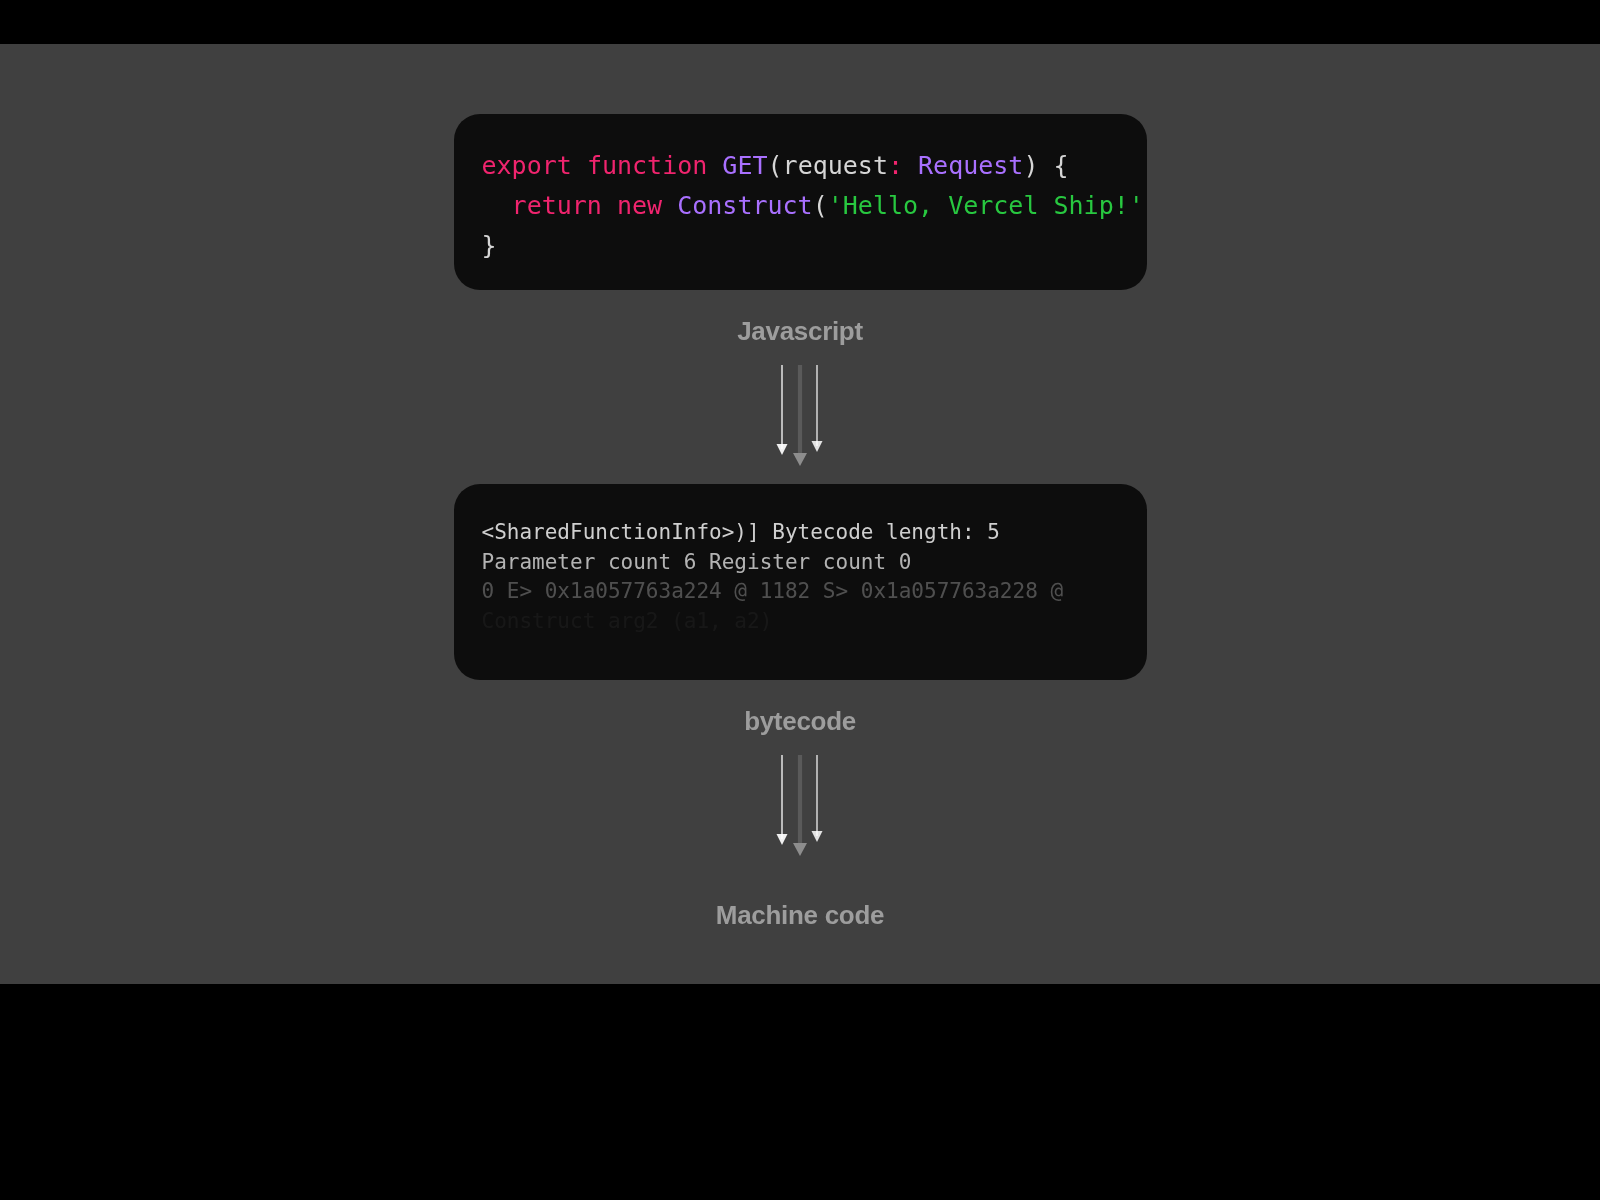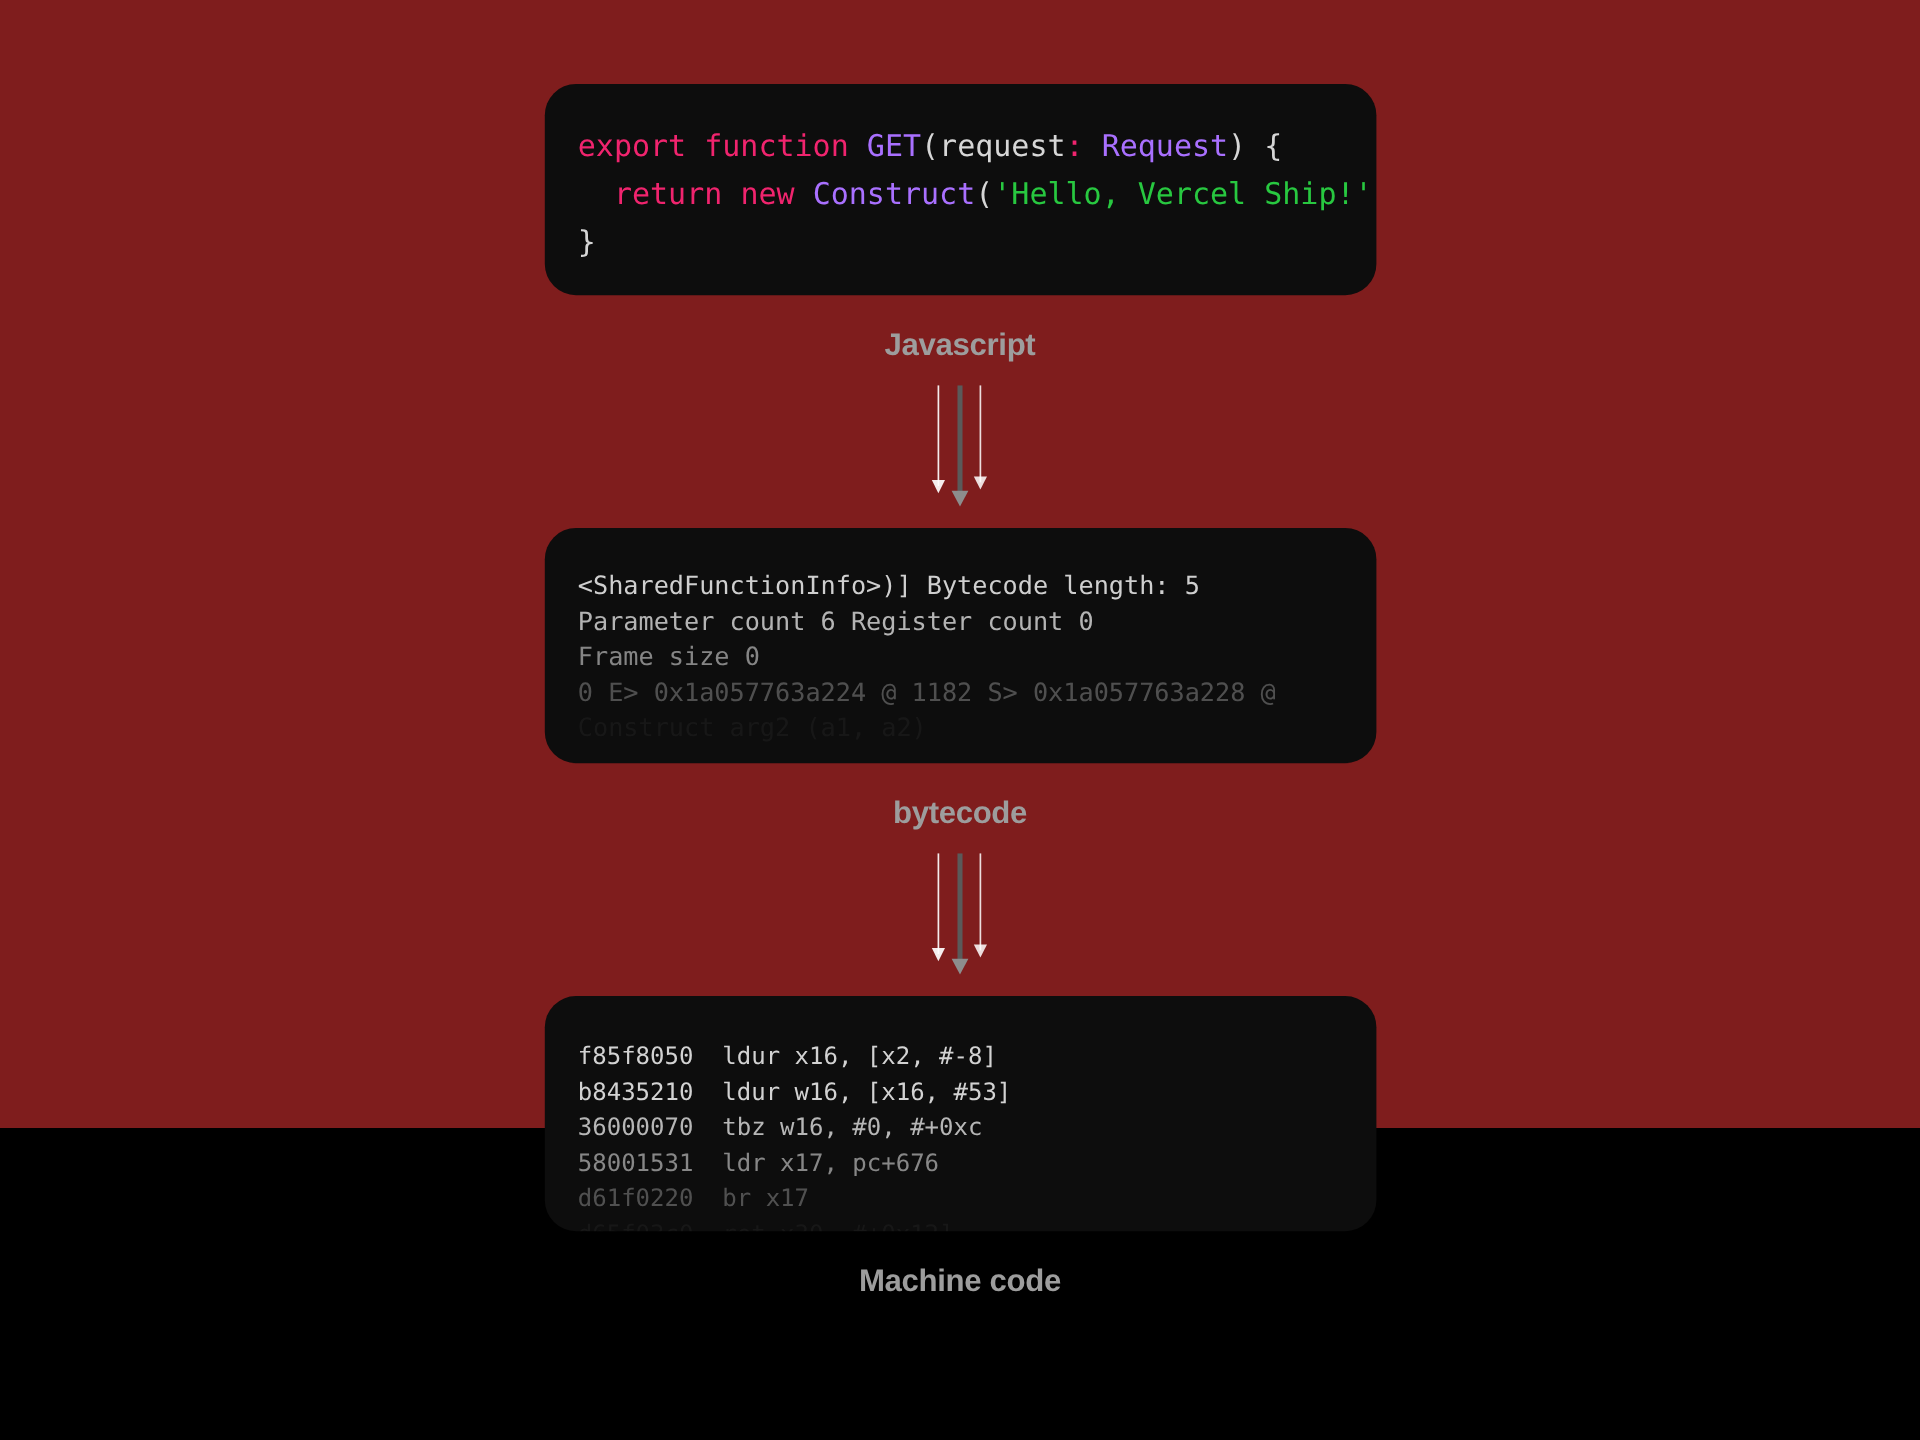--- a/index.html
+++ b/index.html
@@ -12,21 +12,22 @@
     height: 1200px;
     overflow: hidden;
     font-family: "Liberation Sans", sans-serif;
     -webkit-font-smoothing: antialiased;
   }
 
   .stage {
     position: relative;
     width: 1600px;
     height: 940px;
-    background: #7f1d1d;
+    background: #404040;
+    margin-top: 44px;
   }
 
   
   .flow {
     position: absolute;
     left: 0;
     top: 0;
     width: 1600px;
     display: flex;
     flex-direction: column;
@@ -149,21 +150,20 @@
         <path d="M57 87 L51.5 76 L62.5 76 Z" fill="#ffffff" opacity="0.85"></path>
       </svg>
     </div>
 
     <div class="gap-c"></div>
 
     <div class="card card-bc">
       <div class="card-inner">
         <div class="code-line f0">&lt;SharedFunctionInfo&gt;)] Bytecode length: 5</div>
         <div class="code-line f1">Parameter count 6 Register count 0</div>
-        <div class="code-line f2">Frame size 0</div>
         <div class="code-line f3">0 E&gt; 0x1a057763a224 @ 1182 S&gt; 0x1a057763a228 @</div>
         <div class="code-line f5">Construct arg2 (a1, a2)</div>
       </div>
     </div>
 
     <div class="gap-a"></div>
     <div class="caption">bytecode</div>
     <div class="gap-b"></div>
 
     <div class="arrows">
@@ -172,28 +172,18 @@
         <path d="M22 90 L16.5 79 L27.5 79 Z" fill="#ffffff" opacity="0.92"></path>
         <line x1="40" y1="0" x2="40" y2="94" stroke="#5a5a5a" stroke-width="4.2"></line>
         <path d="M40 101 L33 88 L47 88 Z" fill="#8d8d8d"></path>
         <line x1="57" y1="0" x2="57" y2="81" stroke="#ffffff" stroke-width="1.4" opacity="0.85"></line>
         <path d="M57 87 L51.5 76 L62.5 76 Z" fill="#ffffff" opacity="0.85"></path>
       </svg>
     </div>
 
     <div class="gap-c"></div>
 
-    <div class="card card-mc">
-      <div class="card-inner">
-        <div class="code-line f0">f85f8050  ldur x16, [x2, #-8]</div>
-        <div class="code-line f0">b8435210  ldur w16, [x16, #53]</div>
-        <div class="code-line f1">36000070  tbz w16, #0, #+0xc</div>
-        <div class="code-line f2">58001531  ldr x17, pc+676</div>
-        <div class="code-line f3">d61f0220  br x17</div>
-        <div class="code-line f5">d65f03c0  ret x30, #+0x12]</div>
-      </div>
-    </div>
 
     <div class="gap-a"></div>
     <div class="caption">Machine code</div>
 
   </div>
 </div>
 
 </body></html>

